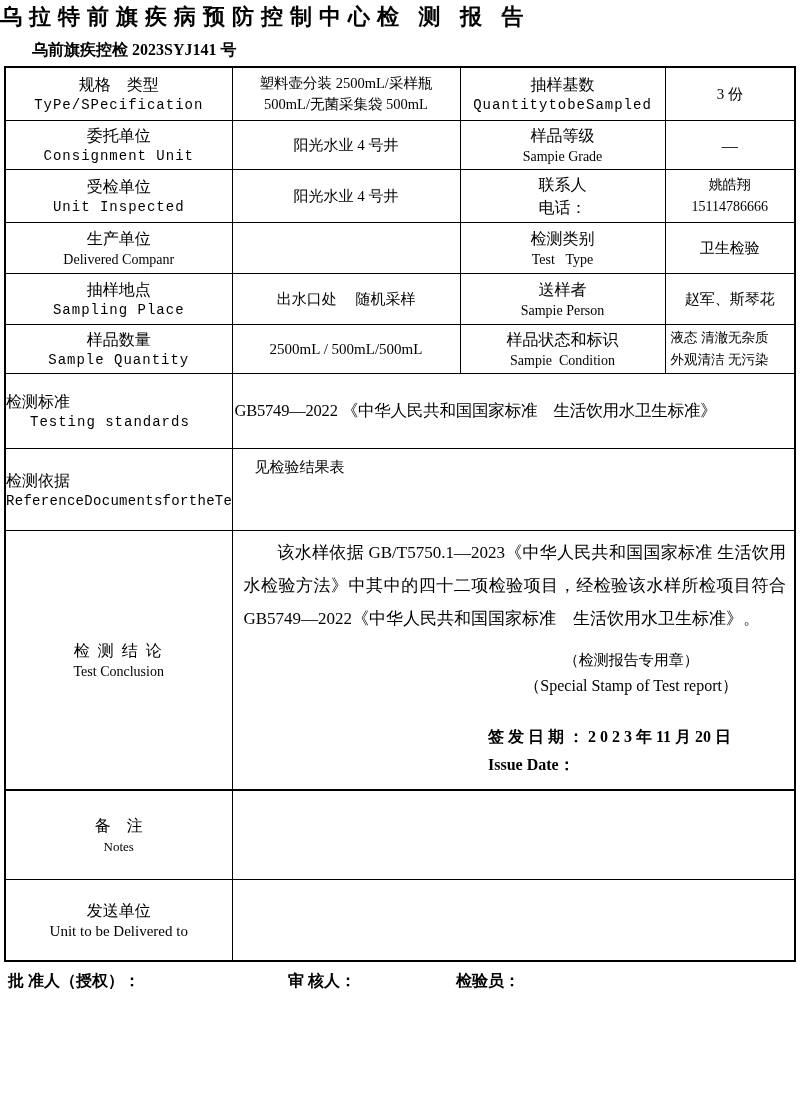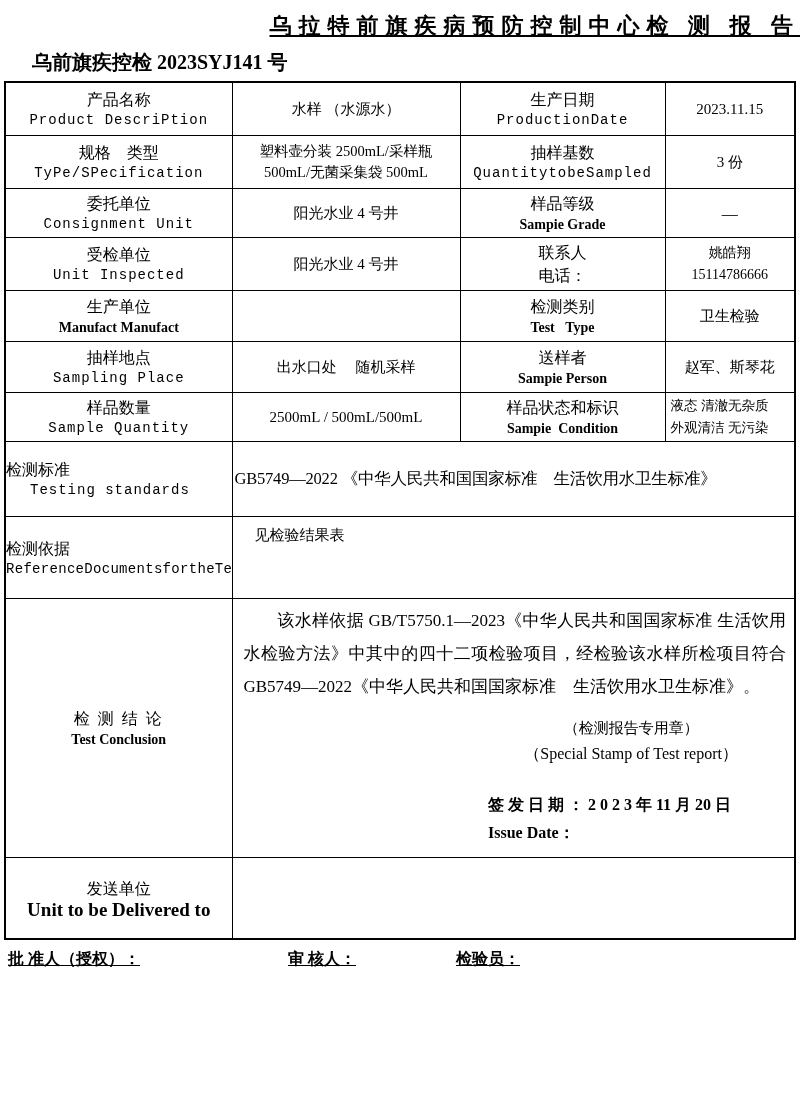--- a/index.html
+++ b/index.html
@@ -3,45 +3,45 @@
 <meta charset="utf-8">
 <style>
   html,body { margin:0; padding:0; background:#fff; }
   body {
     width:800px; height:1120px; overflow:hidden; color:#000;
     font-family:"Liberation Serif","DejaVu Serif",serif;
   }
   .page { position:relative; width:800px; height:1120px; }
 
   .title {
-    text-align:right; font-weight:bold; font-size:22px;
-    letter-spacing:7px; padding-top:11px; white-space:pre;text-decoration:underline;
+    text-align:left; font-weight:bold; font-size:22px;
+    letter-spacing:7px; padding-top:2px; white-space:pre;
   }
   .hdr {
     display:flex; justify-content:space-between; align-items:baseline;
-    font-weight:bold; font-size:20px; margin:8px 33px 5px 32px;
+    font-weight:bold; font-size:16px; margin:8px 33px 5px 32px;
   }
 
   table.report {
     border-collapse:collapse; table-layout:fixed;
     width:790px; margin:0 auto; border:2px solid #000;
   }
   td { border:1px solid #000; padding:0; vertical-align:middle; overflow:hidden; }
 
   
   tr.h52 > td { height:52px; } tr.h48 > td { height:48px; } tr.h50 > td { height:50px; }
   tr.h74 > td { height:74px; } tr.h72 > td { height:72px; }
   tr.h258 > td { height:258px; } tr.h88 > td { height:88px; } tr.h80 > td { height:80px; }
   tr.thick-top > td { border-top:2px solid #000; }
 
   .lbl { text-align:center; }
   .lbl .cn { font-size:16px; line-height:23px; }
   .lbl .en { font-size:14px; line-height:19px; }
   .en-mono { font-family:"Liberation Mono","DejaVu Sans Mono",monospace; letter-spacing:1px; font-size:14px; }
-  .en-serif { font-family:"Liberation Serif","DejaVu Serif",serif;font-weight:bold; }
+  .en-serif { font-family:"Liberation Serif","DejaVu Serif",serif; }
   .en-big { font-size:16px; }
   .en-tiny { font-size:11.5px; letter-spacing:0.3px; }
 
   .val { text-align:center; font-size:15px; line-height:21px; }
   .val-small { font-size:14px; line-height:22px; }
   .val-status { text-align:left; padding-left:5px; font-size:13.5px; line-height:22px; }
   .dash { font-size:16px; }
 
   .lbl-left { text-align:left; padding-left:0; }
   .lbl-left .en-indent { margin-left:24px; }
@@ -54,21 +54,21 @@
     font-size:17px; line-height:33px; text-indent:2em;
     padding:5px 8px 0 11px; text-align:justify;
   }
   .stamp-block { margin:13px 0 0 45%; width:52%; text-align:center; }
   .stamp-cn { font-size:15px; line-height:24px; }
   .stamp-en { font-size:16px; line-height:28px; }
   .issue-block { margin:23px 0 0 45.5%; font-weight:bold; }
   .issue-cn { font-size:16px; line-height:28px; }
   .issue-en { font-size:16px; line-height:27px; }
 
-  .footer-l1 { display:flex; font-weight:bold; font-size:16px; margin-top:9px;text-decoration:underline; }
+  .footer-l1 { display:flex; font-weight:bold; font-size:16px; margin-top:9px; }
   .footer-l1 .f1 { margin-left:8px; width:280px; }
   .footer-l1 .f2 { width:168px; }
 </style>
 </head>
 <body>
 
 <div class="page">
 
   <div class="title">乌拉特前旗疾病预防控制中心检 测 报 告</div>
 
@@ -78,32 +78,20 @@
 
   <table class="report">
     <colgroup>
         <col style="width:227px">
         <col style="width:228px">
         <col style="width:205px">
         <col style="width:130px">
       </colgroup>
 
     <tbody>
-        <tr class="h52">
-      <td class="lbl">
-        <div class="cn">产品名称</div>
-        <div class="en en-mono">Product DescriPtion</div>
-      </td>
-      <td class="val">水样 （水源水）</td>
-      <td class="lbl">
-        <div class="cn">生产日期</div>
-        <div class="en en-mono">ProductionDate</div>
-      </td>
-      <td class="val">2023.11.15</td>
-    </tr>
 
     <tr class="h52">
       <td class="lbl">
         <div class="cn">规格　类型</div>
         <div class="en en-mono">TyPe/SPecification</div>
       </td>
       <td class="val" style="font-size:14.5px; padding:0 3px;">塑料壶分装 2500mL/采样瓶 500mL/无菌采集袋 500mL</td>
       <td class="lbl">
         <div class="cn">抽样基数</div>
         <div class="en en-mono">QuantitytobeSampled</div>
@@ -137,21 +125,21 @@
       <td class="val val-small">
         <div>姚皓翔</div>
         <div>15114786666</div>
       </td>
     </tr>
 
 
     <tr class="h50">
       <td class="lbl">
         <div class="cn">生产单位</div>
-        <div class="en en-serif en-big">Manufact Manufact</div>
+        <div class="en en-serif en-big">Delivered Companr</div>
       </td>
       <td class="val"></td>
       <td class="lbl">
         <div class="cn">检测类别</div>
         <div class="en en-serif">Test&nbsp;&nbsp;&nbsp;Type</div>
       </td>
       <td class="val">卫生检验</td>
     </tr>
 
     <tr class="h50">
@@ -210,25 +198,32 @@
           <div class="stamp-cn">（检测报告专用章）</div>
           <div class="stamp-en">（Special Stamp of Test report）</div>
         </div>
         <div class="issue-block">
           <div class="issue-cn">签 发 日 期 ： 2 0 2 3 年 11 月 20 日</div>
           <div class="issue-en">Issue Date：</div>
         </div>
       </td>
     </tr>
 
+    <tr class="h88 thick-top">
+      <td class="lbl">
+        <div class="cn">备　注</div>
+        <div class="en en-serif" style="font-size:13px;">Notes</div>
+      </td>
+      <td class="val" colspan="3"></td>
+    </tr>
 
     <tr class="h80">
       <td class="lbl">
         <div class="cn">发送单位</div>
-        <div class="en en-serif" style="font-size:19px;">Unit to be Delivered to</div>
+        <div class="en en-serif" style="font-size:15px;">Unit to be Delivered to</div>
       </td>
       <td class="val" colspan="3"></td>
     </tr>
   </tbody>
     </table>
 
   <div class="footer-l1">
     <span class="f1">批 准人（授权）：</span>
     <span class="f2">审 核人：</span>
     <span class="f3">检验员：</span>

